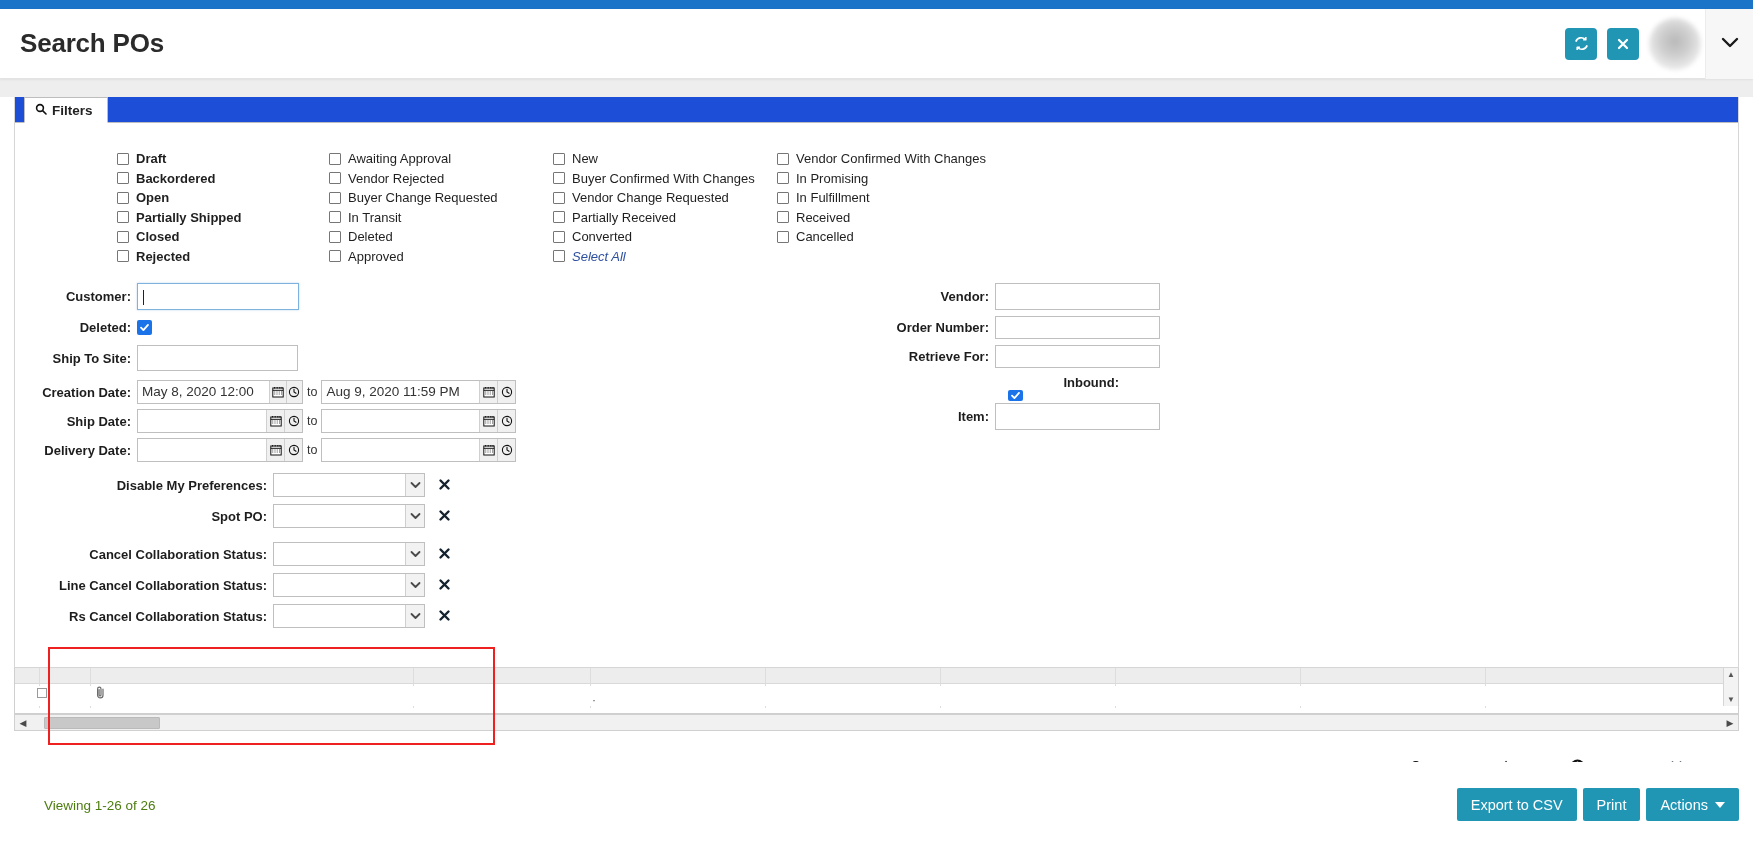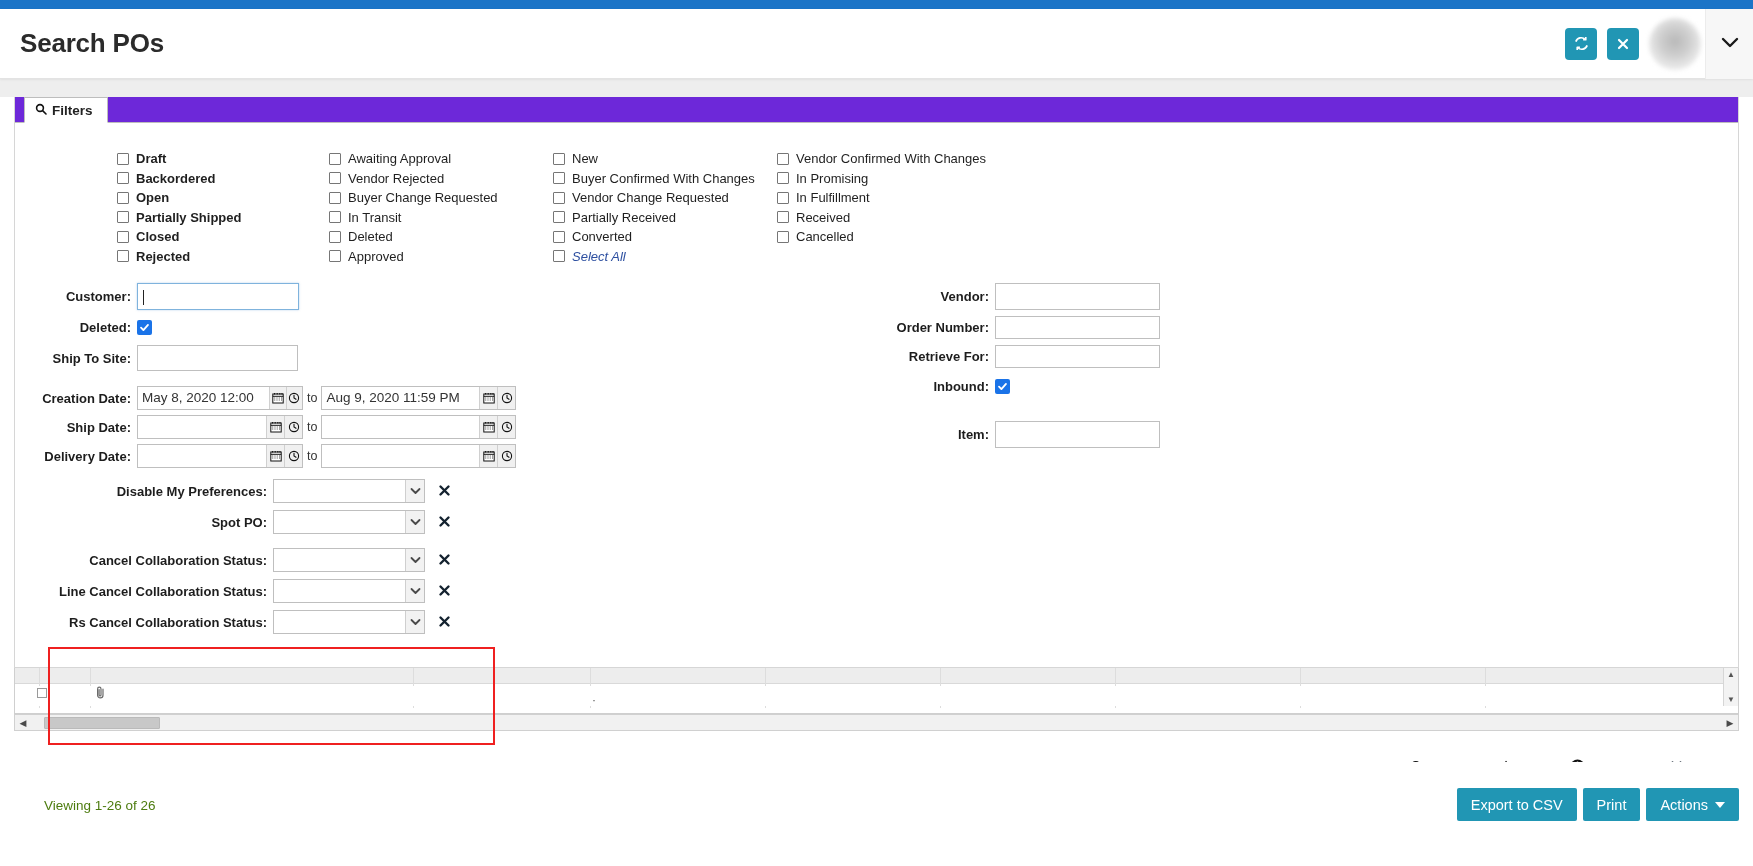--- a/index.html
+++ b/index.html
@@ -93,21 +93,21 @@
     margin: 0 14px;
     background: #fff;
     border: 1px solid #d6d6d6;
     border-top: none;
     height: 571px;
   }
   .tabs-row {
     position: relative;
     height: 26px;
     border-bottom: 1px solid #bdbdbd;
-    background: #6d28d9;
+    background: #1d4ed8;
   }
   .tab {
     position: absolute;
     left: 9px; top: 0;
     height: 26px;
     padding: 0 14px 0 10px;
     border: 1px solid #bdbdbd;
     border-bottom: 1px solid #fff;
     background: #fff;
     display: flex; align-items: center; gap: 5px;
@@ -533,21 +533,21 @@
             <div class="flabel" style="width:122px;">Deleted:</div>
             <div class="chkblue">
               <span>
                 <svg width="11" height="11" viewBox="0 0 12 12" stroke="#fff" stroke-width="2" fill="none" stroke-linecap="round" stroke-linejoin="round">
                     <path d="M2.2 6.2 L4.8 8.8 L9.8 3.2"></path>
                   </svg>
               </span>
             </div>
           </div>
 
-          <div class="frow" style="margin-bottom:15px;">
+          <div class="frow" style="margin-bottom:9px;">
             <div class="flabel" style="width:122px;">Ship To Site:</div>
             <div class="txtfield" style="width:161px;height:26px;line-height:24px;"><span></span></div>
           </div>
 
           <div class="frow" style="margin-bottom:5px;">
             <div class="flabel" style="width:122px;">Creation Date:</div>
             <div class="datefield" style="width:166px;">
               <div class="dinput" style="line-height:22px;">May 8, 2020 12:00 AM</div>
               <div class="dbtn">
                 <svg width="12" height="12" viewBox="0 0 12 12" fill="none" stroke="#111" stroke-width="1">
@@ -758,21 +758,21 @@
           <div class="frow" style="margin-bottom:6px;">
             <div class="flabel" style="width:220px;">Order Number:</div>
             <div class="txtfield" style="width:165px;height:23px;line-height:21px;"><span></span></div>
           </div>
 
           <div class="frow" style="margin-bottom:7px;">
             <div class="flabel" style="width:220px;">Retrieve For:</div>
             <div class="txtfield" style="width:165px;height:23px;line-height:21px;"><span></span></div>
           </div>
 
-          <div class="frow" style="margin-bottom:24px; height:22px;">
+          <div class="frow" style="margin-bottom:6px; height:22px;flex-direction:column;">
             <div class="flabel" style="width:220px;">Inbound:</div>
             <div class="chkblue">
               <span>
                 <svg width="11" height="11" viewBox="0 0 12 12" stroke="#fff" stroke-width="2" fill="none" stroke-linecap="round" stroke-linejoin="round">
                     <path d="M2.2 6.2 L4.8 8.8 L9.8 3.2"></path>
                   </svg>
               </span>
             </div>
           </div>
 

